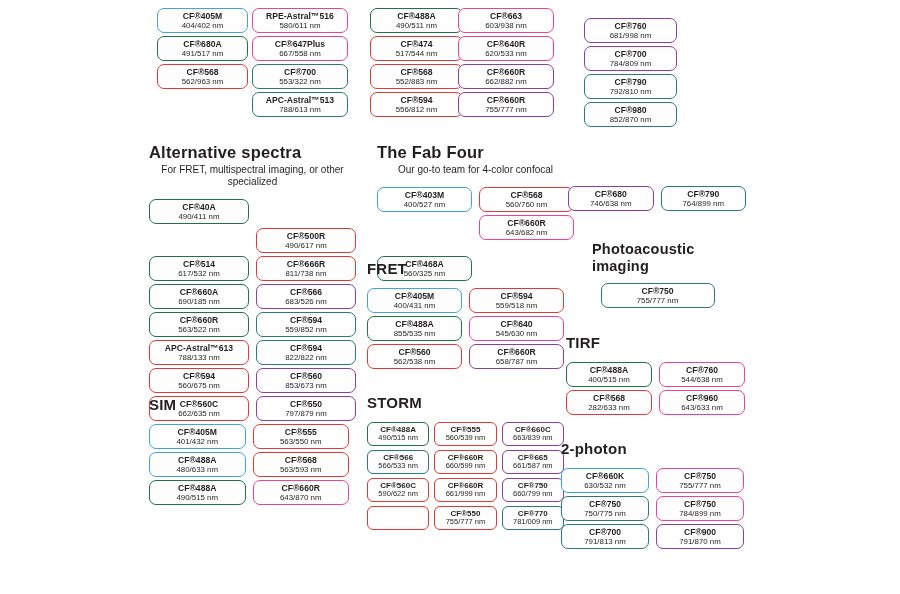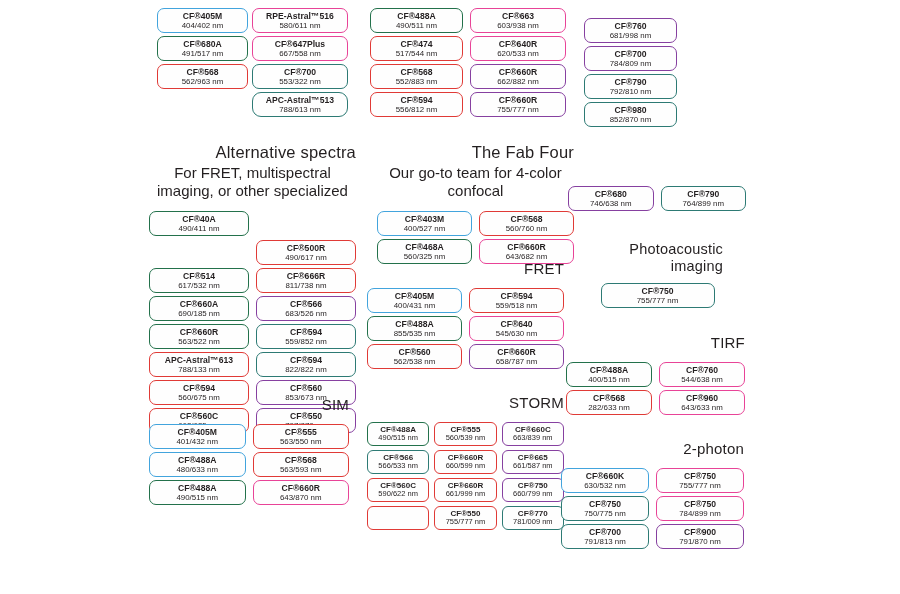--- a/index.html
+++ b/index.html
@@ -1,21 +1,21 @@
 <!DOCTYPE html>
 <html><head>
 <meta charset="utf-8">
 <style>
   html,body{margin:0;padding:0;background:#ffffff;}
   .canvas{position:relative;width:900px;height:594px;background:#ffffff;overflow:hidden;
           font-family:"Liberation Sans", sans-serif;color:#231f20;}
   .panel{position:absolute;}
-  .ptitle{font-weight:400;text-align:right;font-size:15px;line-height:1.2;letter-spacing:.2px;margin:0 0 10px 0;}
+  .ptitle{font-weight:700;text-align:left;font-size:15px;line-height:1.2;letter-spacing:.2px;margin:0 0 10px 0;}
   .ptitle.big{font-size:16.5px;margin-bottom:1px;}
-  .psub{font-size:15px;text-align:center;margin:0 0 11px 0;line-height:1.2;}
+  .psub{font-size:10px;text-align:center;margin:0 0 11px 0;line-height:1.2;}
   .boxgrid{display:grid;gap:3px 7px;}
   .cols1{grid-template-columns:1fr;}
   .cols2{grid-template-columns:1fr 1fr;}
   .cols3{grid-template-columns:1fr 1fr 1fr;gap:4px 5px;}
   .dyebox{background:#fefefe;border:1.6px solid #888;border-radius:7px;height:25px;
           display:flex;flex-direction:column;align-items:center;justify-content:center;
           box-sizing:border-box;overflow:hidden;}
   .dname{font-size:8.6px;font-weight:700;line-height:1.18;white-space:nowrap;}
   .dwave{font-size:7.9px;line-height:1.18;white-space:nowrap;}
   .cols3 .dname{font-size:8px;}
@@ -51,21 +51,21 @@
           <div class="dwave">580/611 nm</div>
         </div>
         <div class="dyebox" style="border-color: rgb(232, 67, 151);">
           <div class="dname">CF®647Plus</div>
           <div class="dwave">667/558 nm</div>
         </div>
         <div class="dyebox" style="border-color: rgb(45, 122, 116);">
           <div class="dname">CF®700</div>
           <div class="dwave">553/322 nm</div>
         </div>
-        <div class="dyebox" style="border-color: rgb(45, 122, 116); border-radius: 9px;">
+        <div class="dyebox" style="border-color: rgb(45, 122, 116);">
           <div class="dname">APC-Astral™513</div>
           <div class="dwave">788/613 nm</div>
         </div>
       </div>
   </div>
   <div class="panel" style="left:370px;top:8px;width:93px">
     <div class="boxgrid cols1">
         <div class="dyebox" style="border-color: rgb(35, 113, 75);">
           <div class="dname">CF®488A</div>
           <div class="dwave">490/511 nm</div>
@@ -77,21 +77,21 @@
         <div class="dyebox" style="border-color: rgb(224, 58, 54);">
           <div class="dname">CF®568</div>
           <div class="dwave">552/883 nm</div>
         </div>
         <div class="dyebox" style="border-color: rgb(224, 58, 54);">
           <div class="dname">CF®594</div>
           <div class="dwave">556/812 nm</div>
         </div>
       </div>
   </div>
-  <div class="panel" style="left:470px;top:8px;width:96px">
+  <div class="panel" style="left:458px;top:8px;width:96px">
     <div class="boxgrid cols1">
         <div class="dyebox" style="border-color: rgb(232, 67, 151);">
           <div class="dname">CF®663</div>
           <div class="dwave">603/938 nm</div>
         </div>
         <div class="dyebox" style="border-color: rgb(232, 67, 151);">
           <div class="dname">CF®640R</div>
           <div class="dwave">620/533 nm</div>
         </div>
         <div class="dyebox" style="border-color: rgb(134, 64, 160);">
@@ -193,21 +193,21 @@
     <p class="psub">Our go-to team for 4-color confocal</p>
     <div class="boxgrid cols2">
         <div class="dyebox" style="border-color: rgb(66, 164, 221);">
           <div class="dname">CF®403M</div>
           <div class="dwave">400/527 nm</div>
         </div>
         <div class="dyebox" style="border-color: rgb(224, 58, 54);">
           <div class="dname">CF®568</div>
           <div class="dwave">560/760 nm</div>
         </div>
-        <div class="dyebox" style="border-color: rgb(35, 113, 75);">
+        <div class="dyebox" style="border-color: rgb(35, 113, 75); margin-top: 41px;">
           <div class="dname">CF®468A</div>
           <div class="dwave">560/325 nm</div>
         </div>
         <div class="dyebox" style="border-color: rgb(232, 67, 151);">
           <div class="dname">CF®660R</div>
           <div class="dwave">643/682 nm</div>
         </div>
       </div>
   </div>
 

